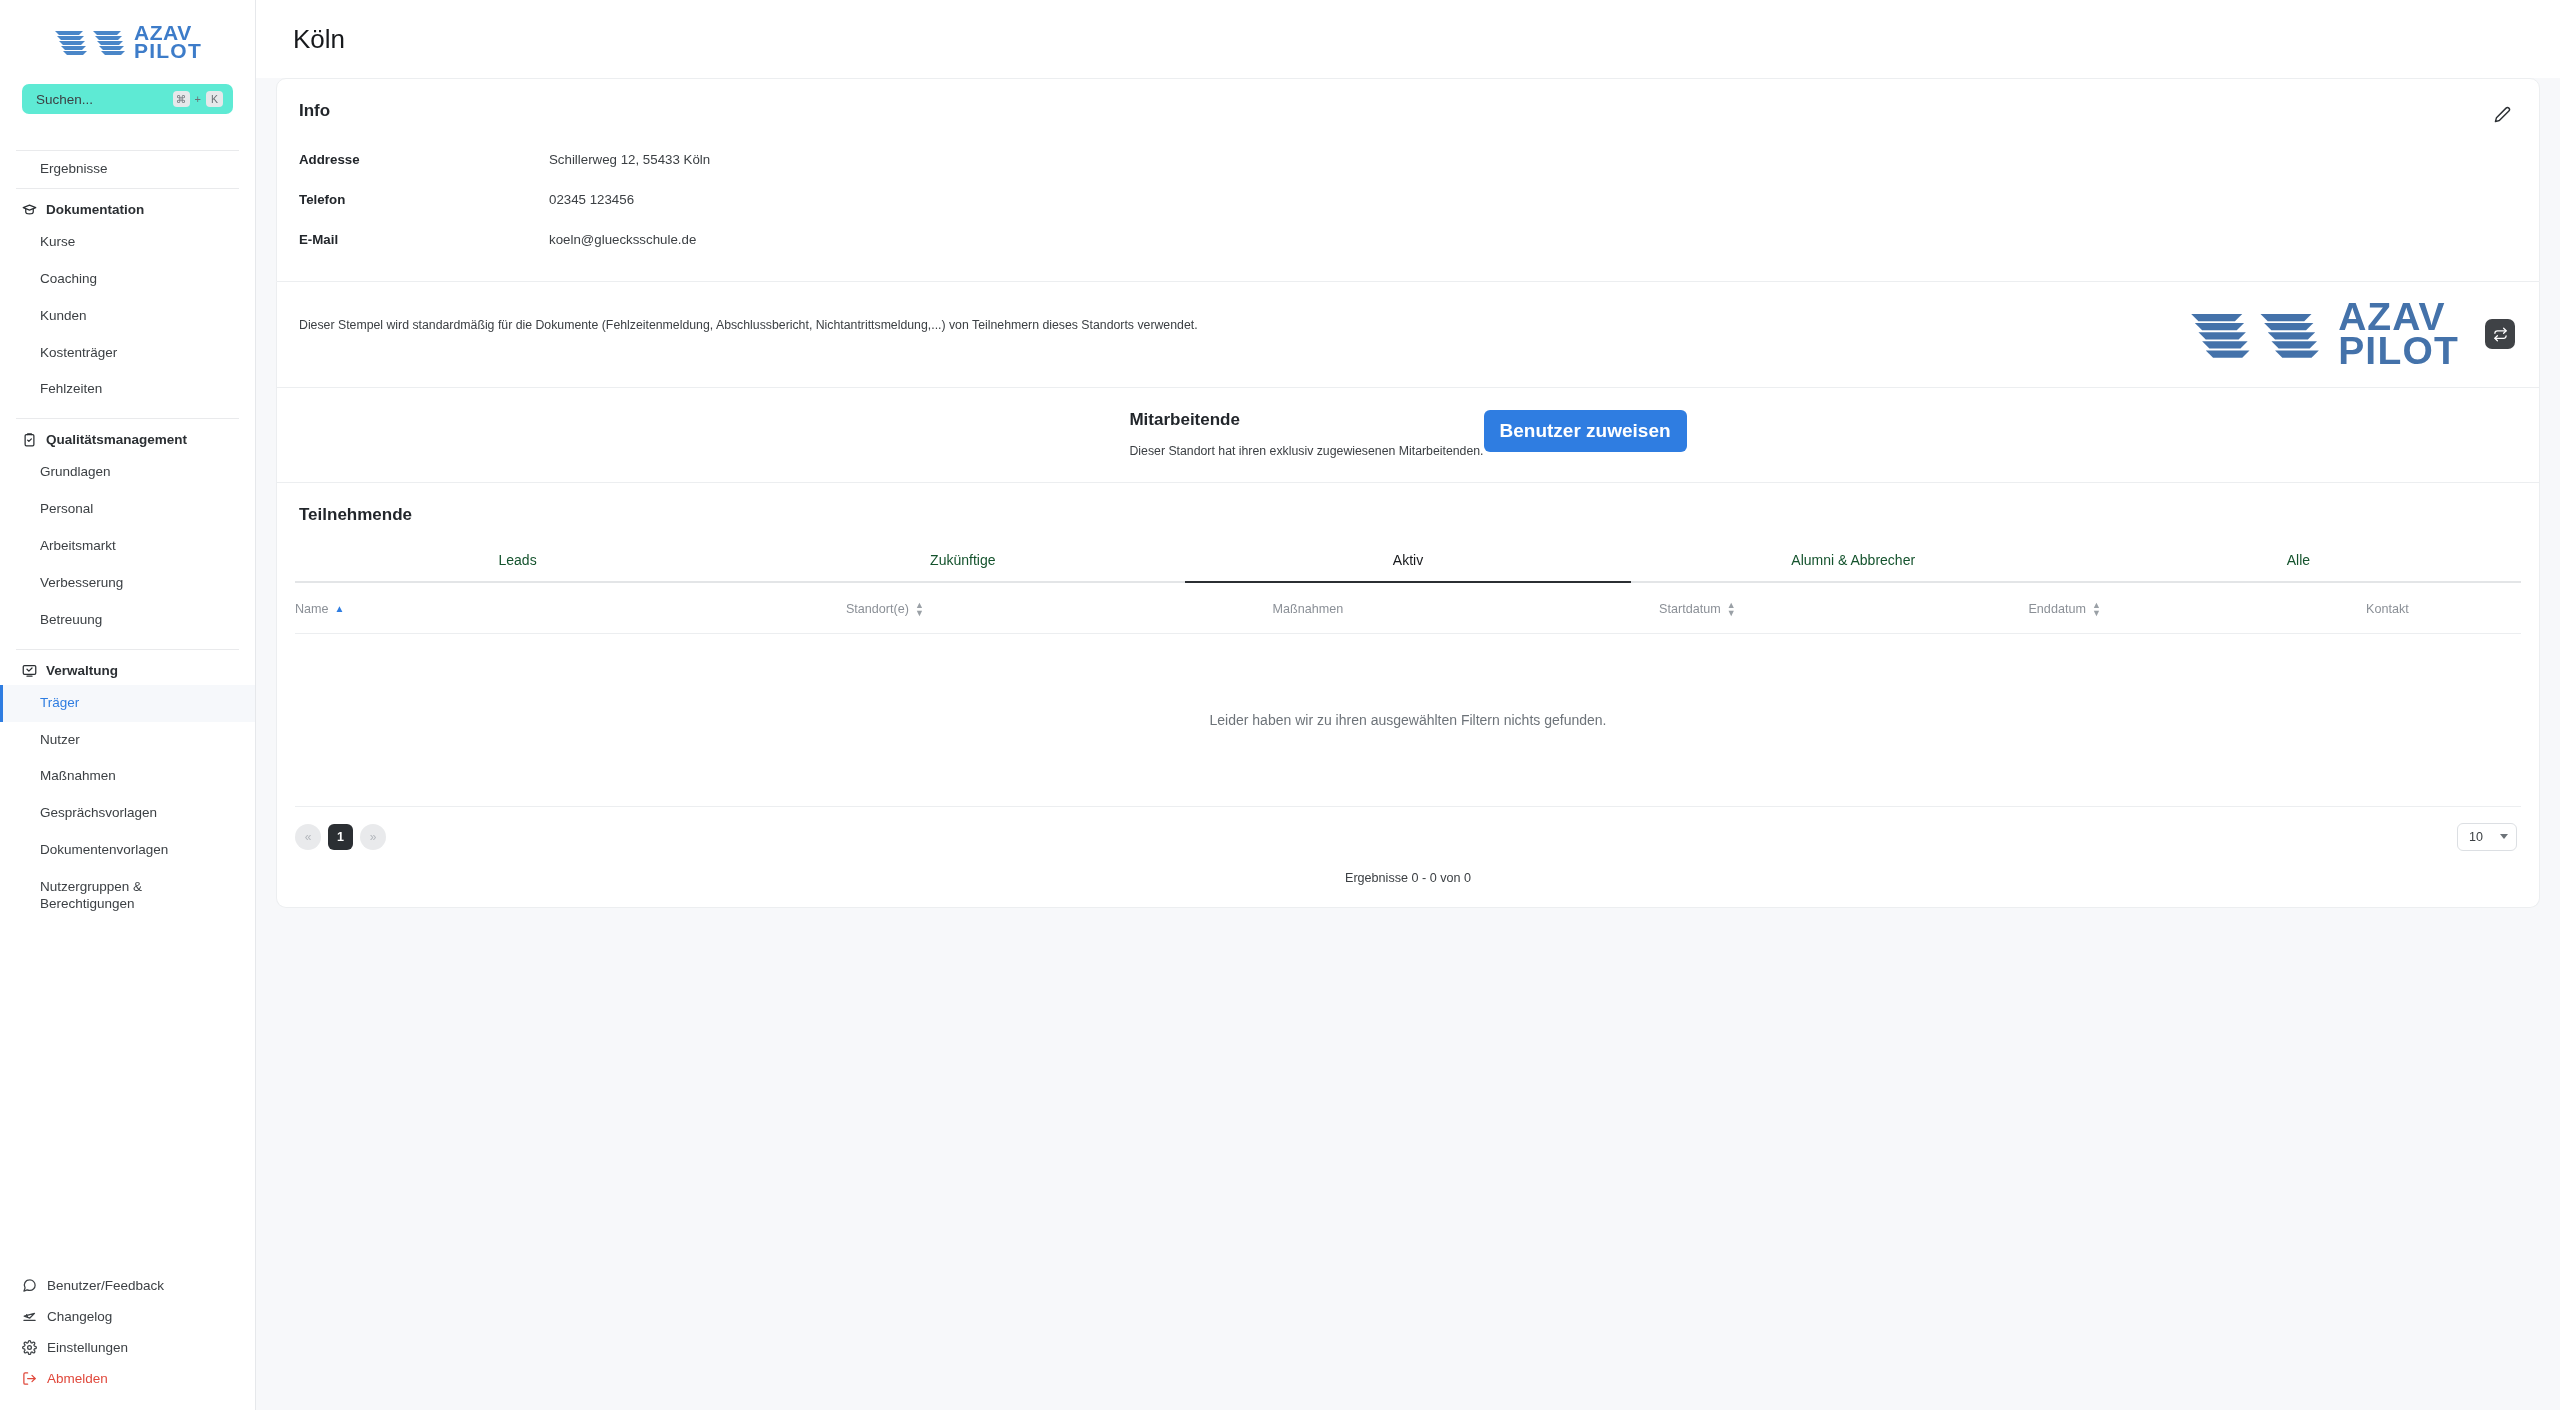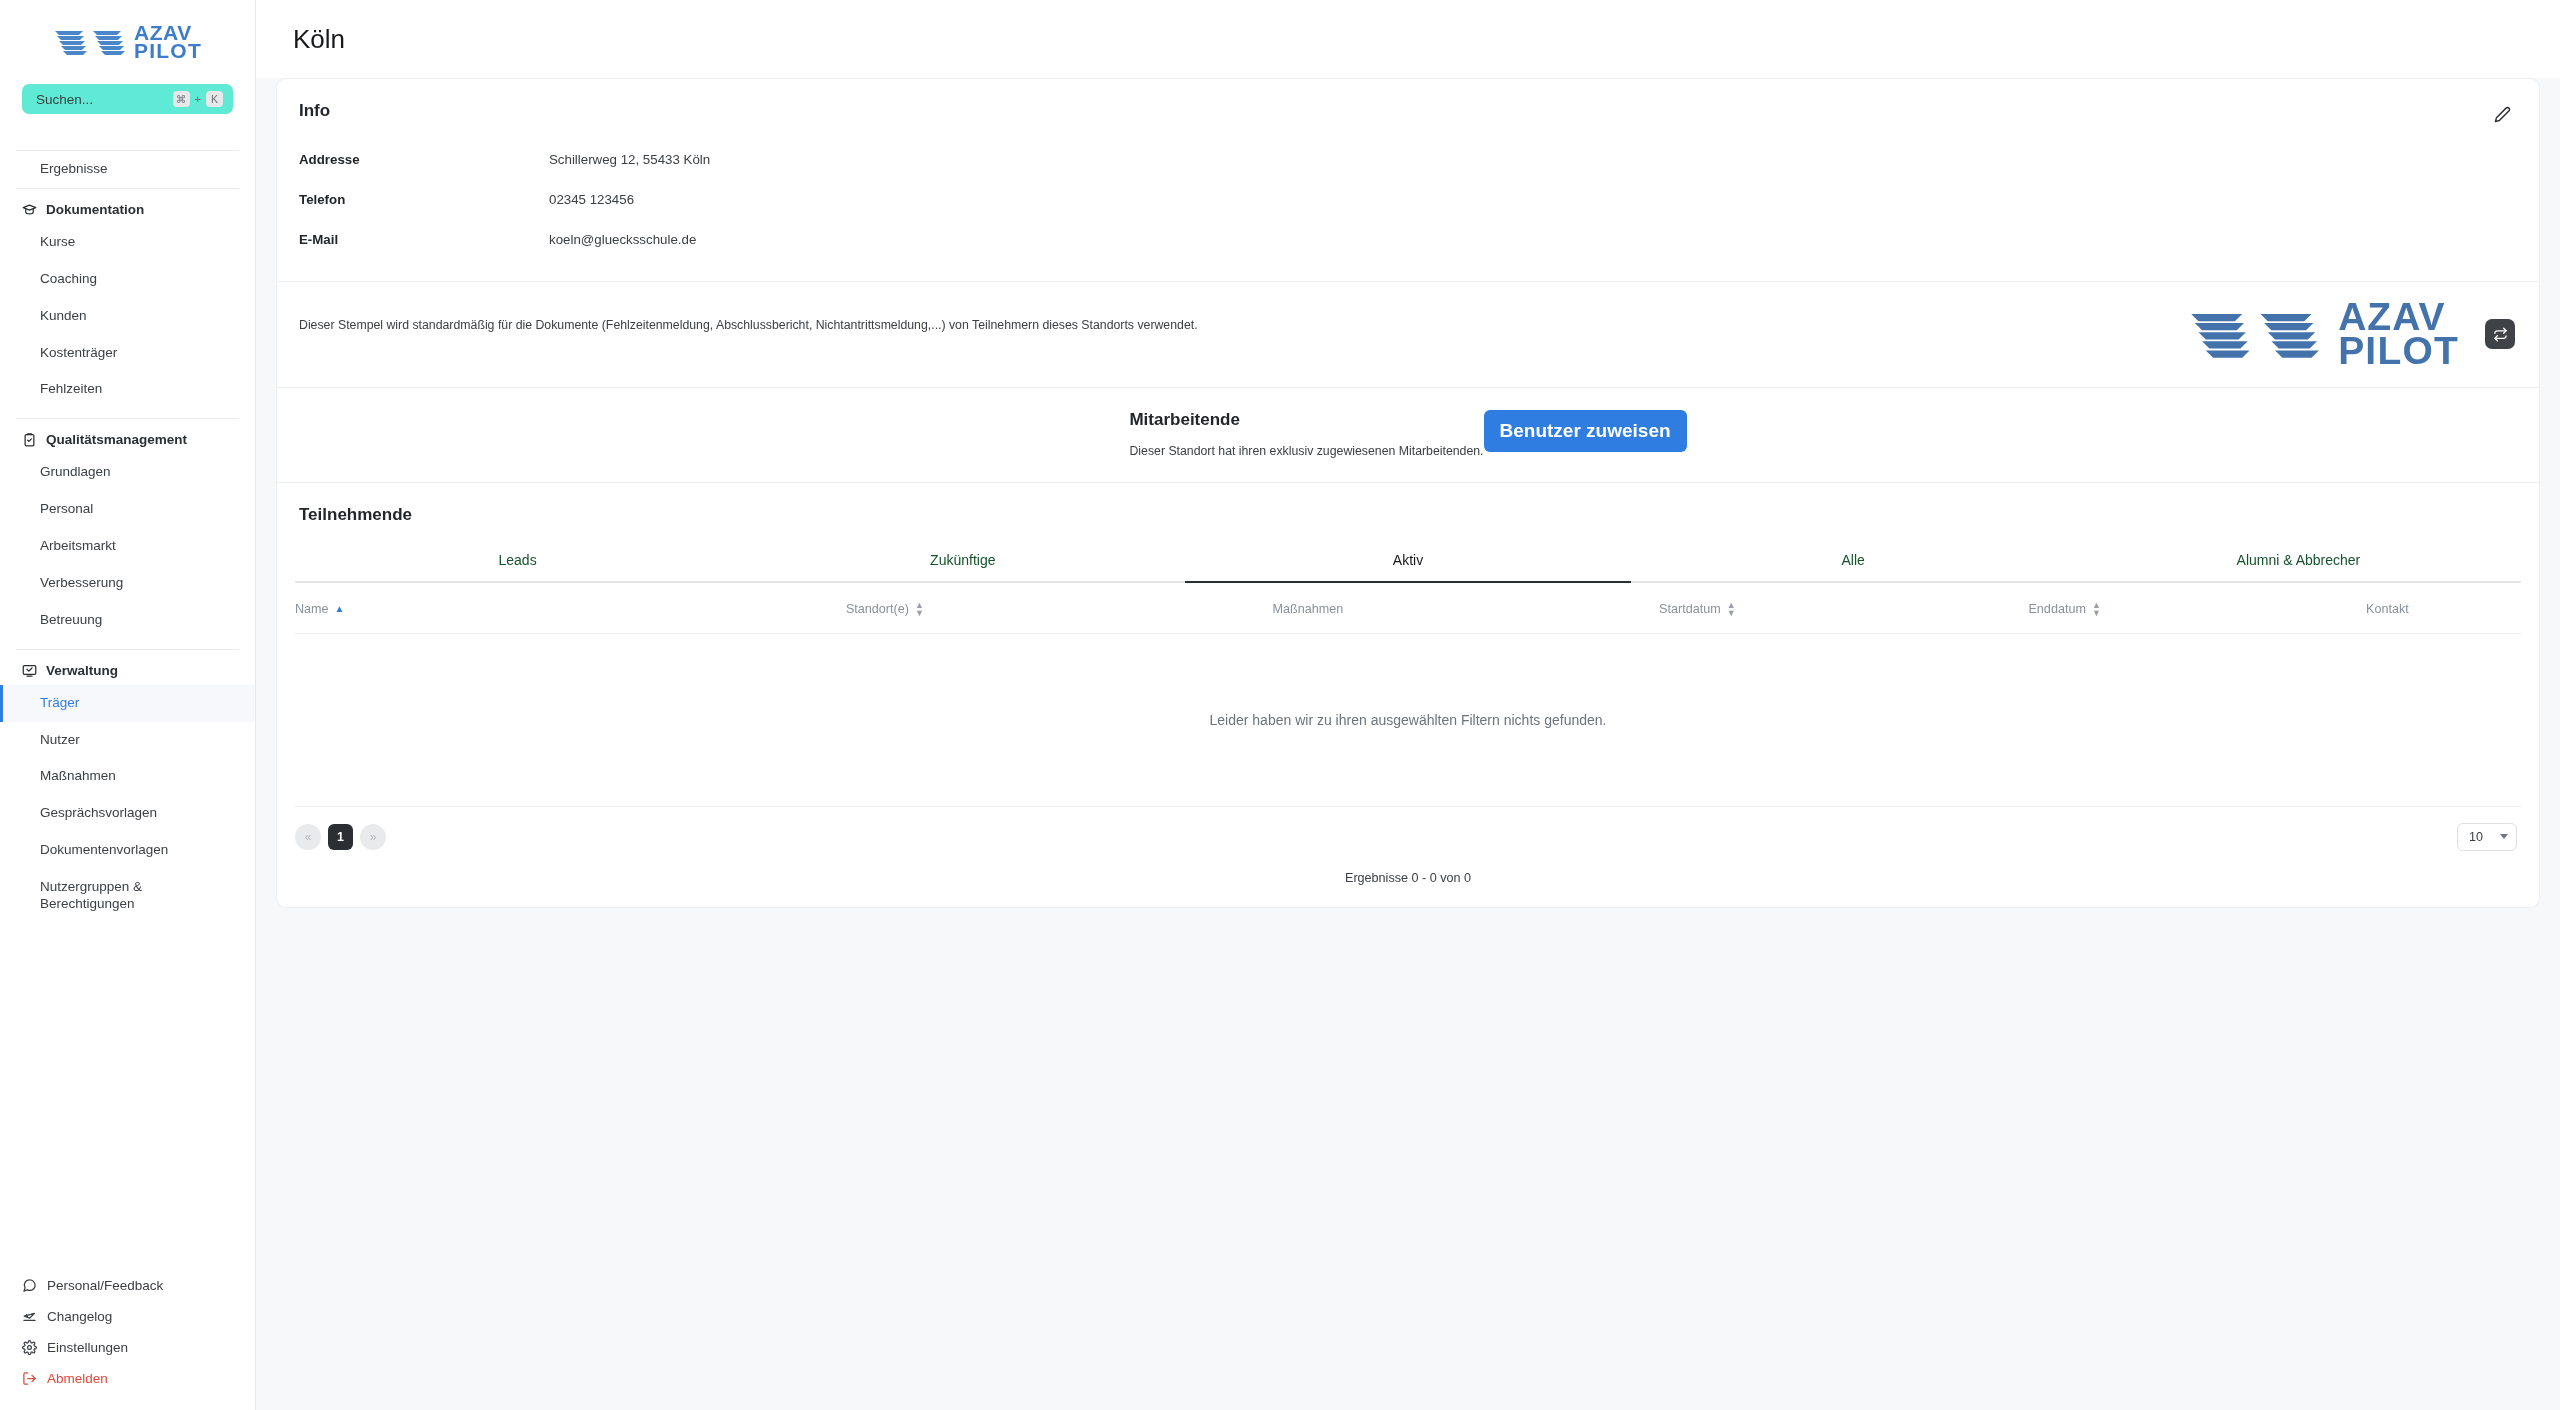--- a/index.html
+++ b/index.html
@@ -326,21 +326,21 @@
       <a class="nav-link">Gesprächsvorlagen</a>
       <a class="nav-link">Dokumentenvorlagen</a>
       <a class="nav-link" style="padding-right:70px">Nutzergruppen &amp; Berechtigungen</a>
     </nav>
 
     <div class="bottom-nav">
       <div class="bottom-item">
         <svg width="15" height="15" viewBox="0 0 24 24" fill="none" stroke="#3c4044" stroke-width="2" stroke-linecap="round" stroke-linejoin="round">
           <path d="M21 11.5a8.4 8.4 0 0 1-9 8.4 8.5 8.5 0 0 1-3.8-.9L3 21l1.9-5.1A8.4 8.4 0 0 1 12 3.1a8.4 8.4 0 0 1 9 8.4Z"></path>
         </svg>
-        <span>Personal/Feedback</span>
+        <span>Benutzer/Feedback</span>
       </div>
       <div class="bottom-item">
         <svg width="15" height="15" viewBox="0 0 24 24" fill="none" stroke="#3c4044" stroke-width="2" stroke-linecap="round" stroke-linejoin="round">
           <path d="M3 18h18"></path>
             <path d="M3.5 11.5 20 7l-7.5 7.5-9-3Z"></path>
             <path d="M9 13.5 7.5 9"></path>
         </svg>
         <span>Changelog</span>
       </div>
       <div class="bottom-item">
@@ -444,22 +444,22 @@
 
       <section class="card last">
         <div class="tn-title">
           <div class="sec-title">Teilnehmende</div>
         </div>
 
         <div class="tabs">
           <div class="tab">Leads</div>
           <div class="tab">Zukünftige</div>
           <div class="tab active">Aktiv</div>
+          <div class="tab">Alumni &amp; Abbrecher</div>
           <div class="tab">Alle</div>
-          <div class="tab">Alumni &amp; Abbrecher</div>
         </div>
 
         <table class="tn">
           <colgroup>
             <col style="width:17%">
               <col style="width:19%">
               <col style="width:19%">
             <col style="width:16%">
               <col style="width:17%">
               <col style="width:12%">

